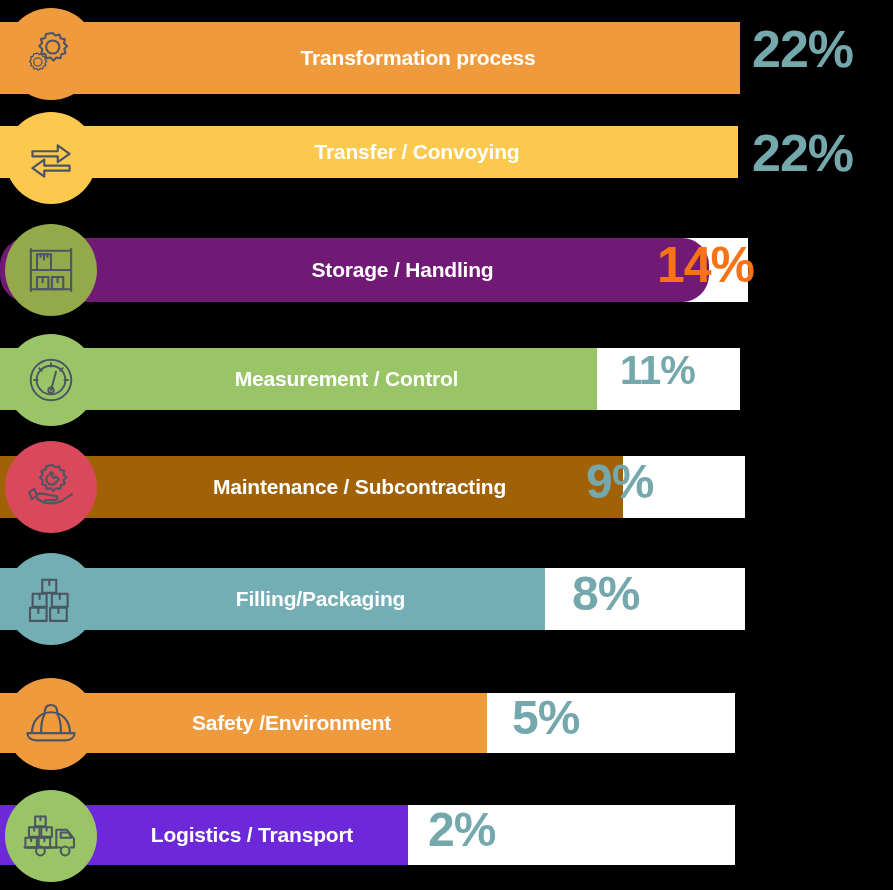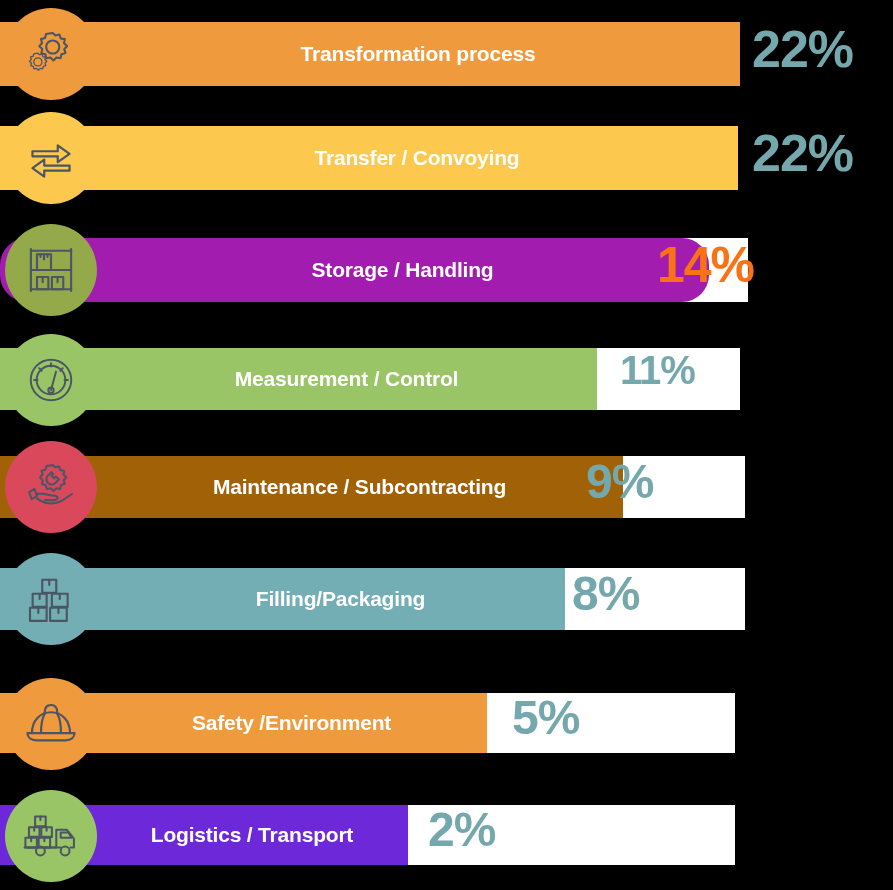--- a/index.html
+++ b/index.html
@@ -75,57 +75,57 @@
     letter-spacing: -1px;
     line-height: 1;
     white-space: nowrap;
     z-index: 5;
   }
 </style>
 </head>
 <body>
 
 <div id="chart">
-    <div class="row" style="top: 22px; height: 64px;">
+    <div class="row" style="top: 22px; height: 72px;">
       <div class="bar" style="width: 740px; background: rgb(240, 154, 62);">
         <span class="bar-label">Transformation process</span>
       </div>
     </div>
     <div class="circle" style="top: 8px; width: 92px; height: 92px; background: rgb(240, 154, 62);">
       <span>
         <svg width="56" height="56" viewBox="0 0 64 64" fill="none" stroke="#4b5563" stroke-width="2.4" stroke-linejoin="round">
       <g transform="translate(34,24)">
         <circle cx="0" cy="0" r="7.5"></circle>
         <path d="M0,-16 L3,-13.2 L7.6,-14.2 L9.1,-9.8 L13.8,-9 L12.9,-4.4 L16.4,-1.2 L13.2,2.3 L14.5,6.8 L10,8.2 L8.8,12.8 L4.2,12 L0.8,15.3 L-2.6,12 L-7.2,12.9 L-8.5,8.3 L-13,7 L-12,2.4 L-15.4,-1 L-12.2,-4.4 L-13.4,-9 L-8.8,-10.3 L-7.6,-14.8 Z"></path>
       </g>
       <g transform="translate(17,41) scale(0.62)">
         <circle cx="0" cy="0" r="7.5"></circle>
         <path d="M0,-16 L3,-13.2 L7.6,-14.2 L9.1,-9.8 L13.8,-9 L12.9,-4.4 L16.4,-1.2 L13.2,2.3 L14.5,6.8 L10,8.2 L8.8,12.8 L4.2,12 L0.8,15.3 L-2.6,12 L-7.2,12.9 L-8.5,8.3 L-13,7 L-12,2.4 L-15.4,-1 L-12.2,-4.4 L-13.4,-9 L-8.8,-10.3 L-7.6,-14.8 Z"></path>
       </g>
     </svg>
       </span>
     </div>
     <div class="value" style="left: 752px; top: 22.8px; font-size: 52px; color: rgb(116, 168, 173);">22%</div>
-    <div class="row" style="top: 126px; height: 64px;">
+    <div class="row" style="top: 126px; height: 52px;">
       <div class="bar" style="width: 738px; background: rgb(252, 200, 77);">
         <span class="bar-label">Transfer / Convoying</span>
       </div>
     </div>
     <div class="circle" style="top: 112px; width: 92px; height: 92px; background: rgb(252, 200, 77);">
       <span>
         <svg width="54" height="54" viewBox="0 0 64 64" fill="none" stroke="#4b5563" stroke-width="2.6" stroke-linejoin="round" stroke-linecap="round">
       <path d="M10,24 L40,24 L40,17 L54,27 L40,37 L40,30 L10,30 Z"></path>
       <path d="M54,41 L24,41 L24,34 L10,44 L24,54 L24,47 L54,47 Z"></path>
     </svg>
       </span>
     </div>
     <div class="value" style="left: 752px; top: 126.8px; font-size: 52px; color: rgb(116, 168, 173);">22%</div>
     <div class="row" style="top: 238px; height: 64px;">
       <div class="value-plate" style="left: 644px; width: 104px;"></div>
-      <div class="bar" style="width: 709px; background: #a21caf; border-radius: 27px;">
+      <div class="bar" style="width: 709px; background: #701a75; border-radius: 27px;">
         <span class="bar-label">Storage / Handling</span>
       </div>
     </div>
     <div class="circle" style="top: 224px; width: 92px; height: 92px; background: rgb(148, 169, 74);">
       <span>
         <svg width="56" height="56" viewBox="0 0 64 64" fill="none" stroke="#4b5563" stroke-width="2.4" stroke-linejoin="round" stroke-linecap="round">
       <path d="M9,8 L9,56 M55,8 L55,56"></path>
       <path d="M9,32 L55,32 M9,54 L55,54 M9,10 L55,10"></path>
       <rect x="16" y="14" width="16" height="18"></rect>
       <path d="M24,14 L24,20 M20,14 L20,17 M28,14 L28,17"></path>
@@ -170,21 +170,21 @@
       </g>
       <path d="M7,38 L13,34 L16,42 L10,46 Z"></path>
       <path d="M16,40 C23,38 30,42 36,42 C40,42 41,46 36,47 L25,47"></path>
       <path d="M16,45 C24,52 36,52 44,48 L56,40"></path>
     </svg>
       </span>
     </div>
     <div class="value" style="left: 586px; top: 458.2px; font-size: 48px; color: rgb(116, 168, 173);">9%</div>
     <div class="row" style="top: 568px; height: 62px;">
       <div class="value-plate" style="left: 545px; width: 200px;"></div>
-      <div class="bar" style="width: 545px; background: rgb(114, 174, 180); padding-left: 20px;">
+      <div class="bar" style="width: 545px; background: rgb(114, 174, 180);">
         <span class="bar-label">Filling/Packaging</span>
       </div>
     </div>
     <div class="circle" style="top: 553px; width: 92px; height: 92px; background: rgb(114, 174, 180);">
       <span>
         <svg width="56" height="56" viewBox="0 0 64 64" fill="none" stroke="#4b5563" stroke-width="2.4" stroke-linejoin="round" stroke-linecap="round">
       <rect x="22" y="10" width="16" height="15"></rect>
       <path d="M30,10 L30,16"></path>
       <rect x="11" y="26" width="16" height="15"></rect>
       <path d="M19,26 L19,32"></path>

